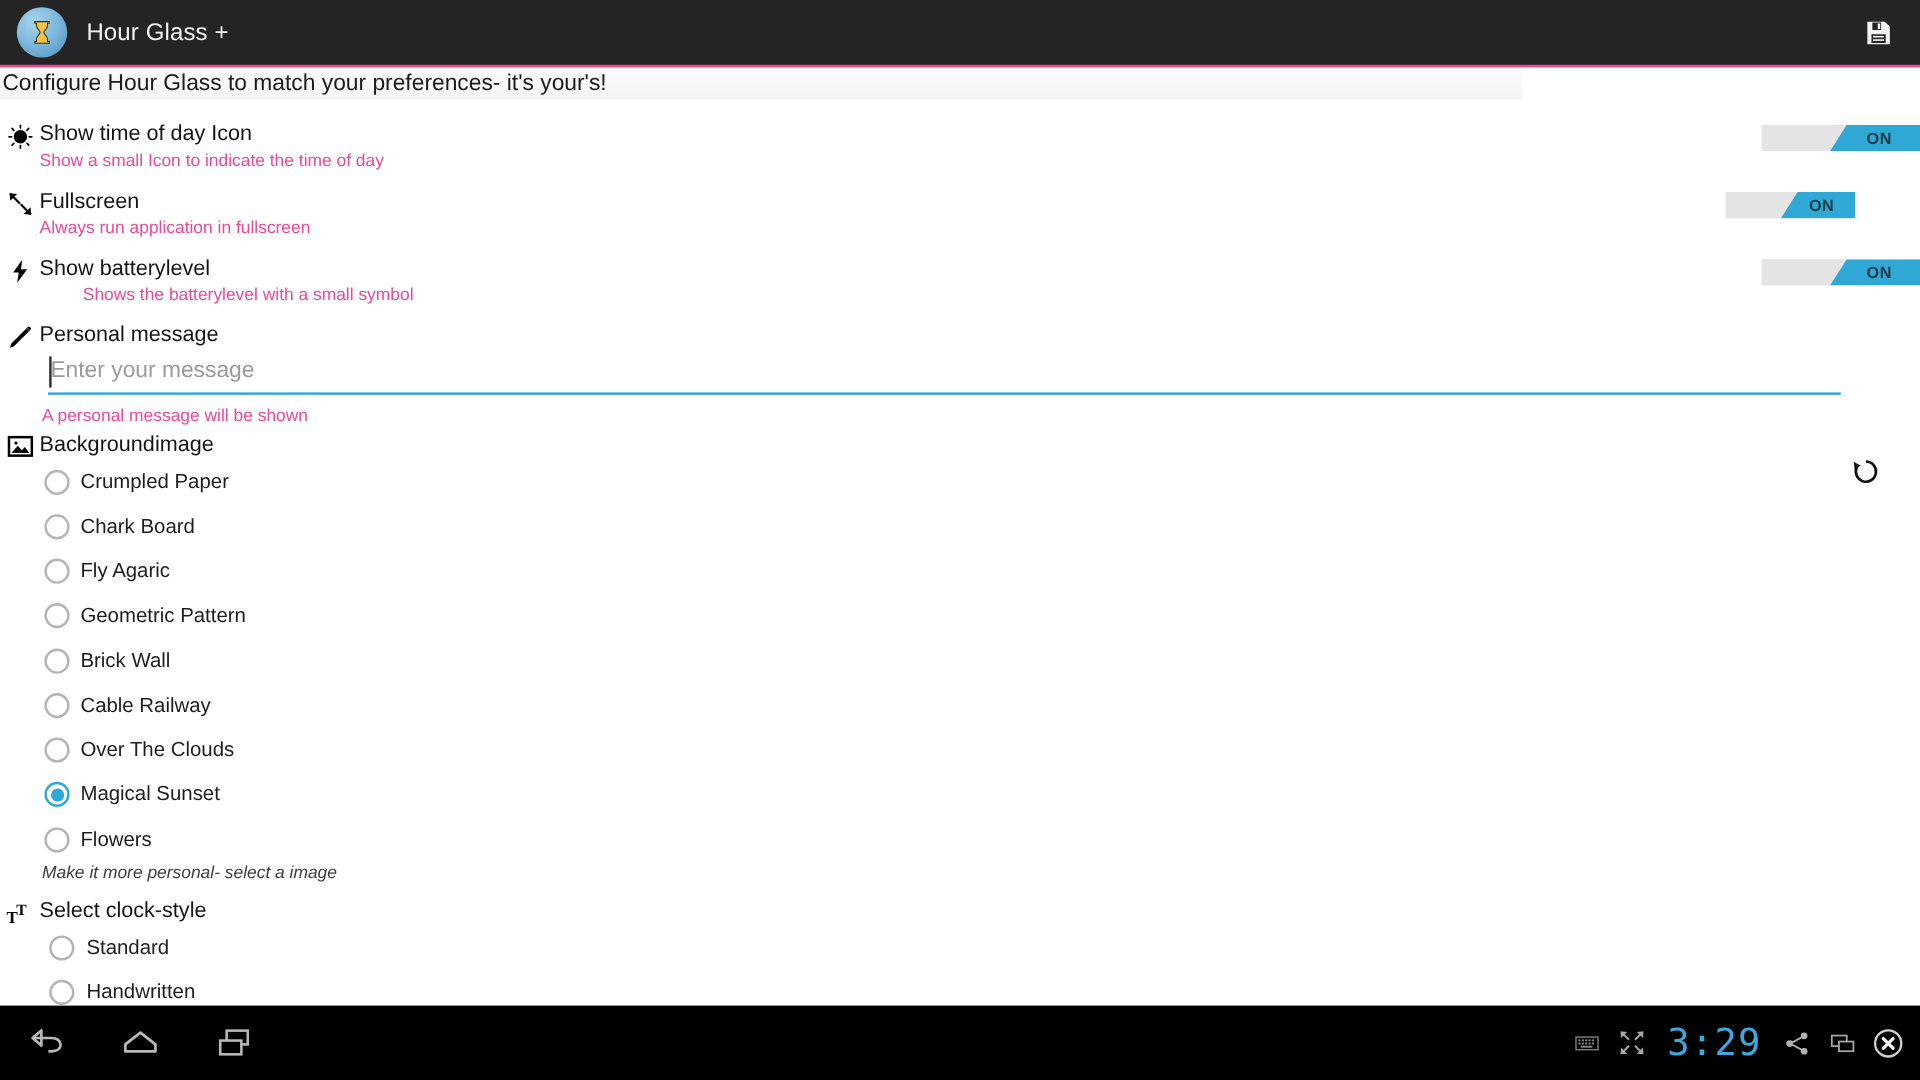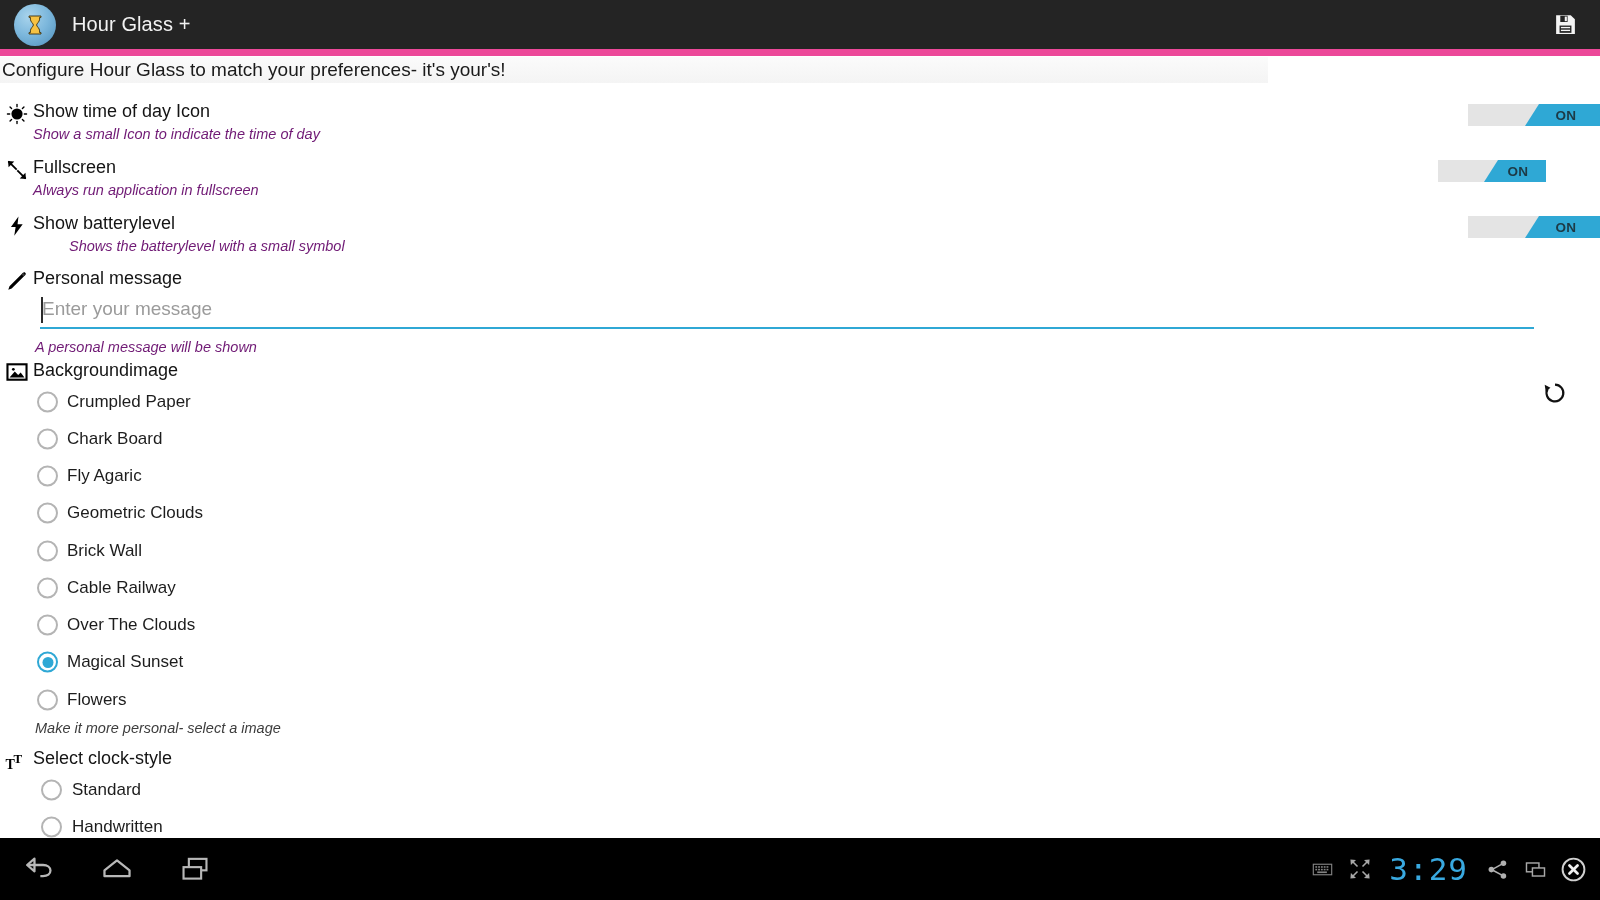--- a/index.html
+++ b/index.html
@@ -10,21 +10,21 @@
     overflow: hidden;
   }
   #screen { position: relative; width: 1600px; height: 900px; background: #fff; }
 
   
   .action-bar {
     position: absolute; top: 0; left: 0;
     width: 1600px; height: 56px;
     background: #242424;
     display: flex; align-items: center;
-    border-bottom: 7px solid #ec4899;
+    border-bottom: 2px solid #ec4899;
   }
   .app-icon {
     width: 42px; height: 42px; margin-left: 14px;
     border-radius: 50%;
     background: radial-gradient(circle at 36% 30%, #a9d4ec 0%, #7cb7dc 48%, #4e8fbb 100%);
     display: flex; align-items: center; justify-content: center;
     flex: none;
   }
   .app-title {
     color: #f2f2f2; font-size: 20px; margin-left: 16px;
@@ -47,22 +47,22 @@
   
   .content { position: absolute; top: 84px; left: 0; width: 1600px; height: 754px; background: #fff; }
 
   .pref-row { position: absolute; left: 0; width: 1600px; }
   .pref-icon {
     position: absolute; left: 5px; width: 24px; height: 24px;
     display: flex; align-items: center; justify-content: center;
   }
   .pref-title { position: absolute; left: 33px; font-size: 18px; color: #141414; white-space: nowrap; }
   .pref-summary {
-    position: absolute; left: 33px; font-size: 14.5px; color: #701a75;
-    font-style: italic; white-space: nowrap;
+    position: absolute; left: 33px; font-size: 14.5px; color: #ec4899;
+    white-space: nowrap;
   }
 
   
   .toggle {
     position: absolute; height: 22px; cursor: pointer;
     display: block;
   }
   .toggle .tog-bg {
     position: absolute; inset: 0;
     background: #e4e4e4;
@@ -273,21 +273,21 @@
     <div class="radio-row" style="top:340px;">
       <span class="radio-mark" style="left:37px;"></span>
       <span class="radio-label" style="left:67px;">Chark Board</span>
     </div>
     <div class="radio-row" style="top:377px;">
       <span class="radio-mark" style="left:37px;"></span>
       <span class="radio-label" style="left:67px;">Fly Agaric</span>
     </div>
     <div class="radio-row" style="top:414px;">
       <span class="radio-mark" style="left:37px;"></span>
-      <span class="radio-label" style="left:67px;">Geometric Clouds</span>
+      <span class="radio-label" style="left:67px;">Geometric Pattern</span>
     </div>
     <div class="radio-row" style="top:452px;">
       <span class="radio-mark" style="left:37px;"></span>
       <span class="radio-label" style="left:67px;">Brick Wall</span>
     </div>
     <div class="radio-row" style="top:489px;">
       <span class="radio-mark" style="left:37px;"></span>
       <span class="radio-label" style="left:67px;">Cable Railway</span>
     </div>
     <div class="radio-row" style="top:526px;">

